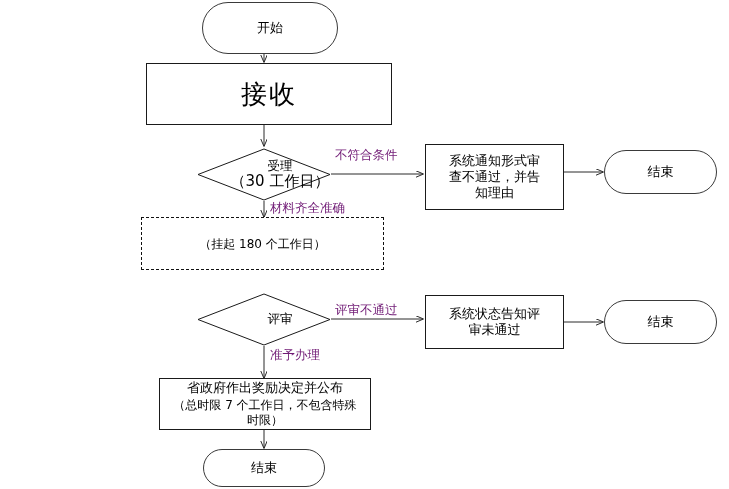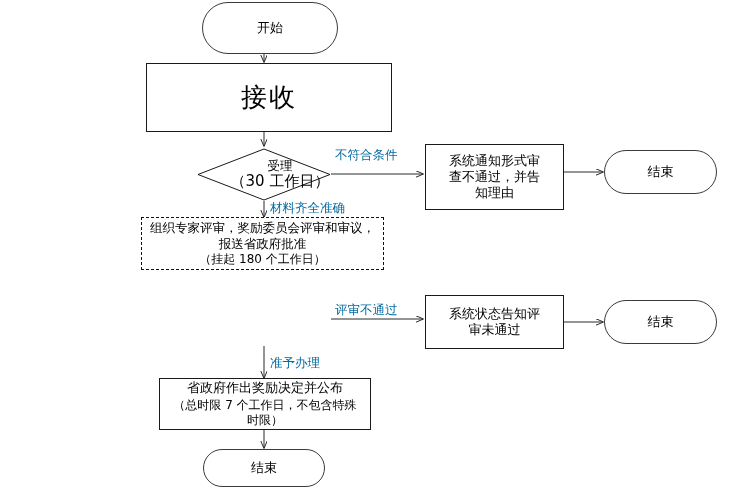--- a/index.html
+++ b/index.html
@@ -89,21 +89,21 @@
     line-height: 1.15;
   }
   .decision .dsub {
     font-size: 15px;
     margin-top: 0px;
   }
   .edge-label {
     position: absolute;
     font-size: 12.5px;
     white-space: nowrap;
-    color: #0369a1;
+    color: #701a75;
   }
 </style>
 </head>
 <body>
 
 <div id="canvas">
 
   <svg class="edges" viewBox="0 0 729 489" xmlns="http://www.w3.org/2000/svg">
     <defs>
       <marker id="arrow" markerWidth="9" markerHeight="9" refX="7" refY="3.2" orient="auto" markerUnits="userSpaceOnUse">
@@ -127,21 +127,21 @@
 
     <line x1="264" y1="346" x2="264" y2="378" stroke="#2a2a2a" stroke-width="1" marker-end="url(#arrow)"></line>
 
     <line x1="264" y1="430" x2="264" y2="448" stroke="#2a2a2a" stroke-width="1" marker-end="url(#arrow)"></line>
   </svg>
 
   <div class="node terminator" style="left:202px; top:2px; width:136px; height:52px;">
     <span>开始</span>
   </div>
 
-  <div class="node process process-big" style="left:146px; top:63px; width:246px; height:69px;">
+  <div class="node process process-big" style="left:146px; top:63px; width:246px; height:62px;">
     <span>接收</span>
   </div>
 
   <div class="decision" style="left:197px; top:148px;">
     <svg width="134" height="53" viewBox="0 0 134 53" xmlns="http://www.w3.org/2000/svg">
       <polygon points="67,1 133,26.5 67,52 1,26.5" fill="#ffffff" stroke="#1a1a1a" stroke-width="1"></polygon>
     </svg>
     <div class="dlabel">
       <span>受理</span>
       <span class="dsub">（30 工作日）</span>
@@ -158,38 +158,45 @@
 
   <div class="node terminator" style="left:604px; top:150px; width:113px; height:44px;">
     <span>结束</span>
   </div>
 
   <div class="edge-label" style="left:270px; top:200px;">
     <span>材料齐全准确</span>
   </div>
 
   <div class="node process-dashed" style="left:141px; top:217px; width:243px; height:53px; padding:0 6px;">
-    <span class="main-line">组织专家评审，奖励委员会评审和审议，报送省政府批准</span>
     <span class="sub-line">（挂起 180 个工作日）</span>
   </div>
 
+  <div class="decision" style="left:197px; top:293px;">
+    <svg width="134" height="53" viewBox="0 0 134 53" xmlns="http://www.w3.org/2000/svg">
+      <polygon points="67,1 133,26.5 67,52 1,26.5" fill="#ffffff" stroke="#1a1a1a" stroke-width="1"></polygon>
+    </svg>
+    <div class="dlabel">
+      <span>评审</span>
+    </div>
+  </div>
 
   <div class="edge-label" style="left:335px; top:302px;">
     <span>评审不通过</span>
   </div>
 
   <div class="node process" style="left:425px; top:295px; width:139px; height:54px; padding:0 17px;">
     <span>系统状态告知评审未通过</span>
   </div>
 
   <div class="node terminator" style="left:604px; top:300px; width:113px; height:44px;">
     <span>结束</span>
   </div>
 
-  <div class="edge-label" style="left:270px; top:355px;">
+  <div class="edge-label" style="left:270px; top:347px;">
     <span>准予办理</span>
   </div>
 
   <div class="node process" style="left:159px; top:378px; width:212px; height:52px; padding:0 11px;">
     <span class="main-line">省政府作出奖励决定并公布</span>
     <span class="sub-line">（总时限 7 个工作日，不包含特殊时限）</span>
   </div>
 
   <div class="node terminator" style="left:203px; top:449px; width:122px; height:38px;">
     <span>结束</span>

